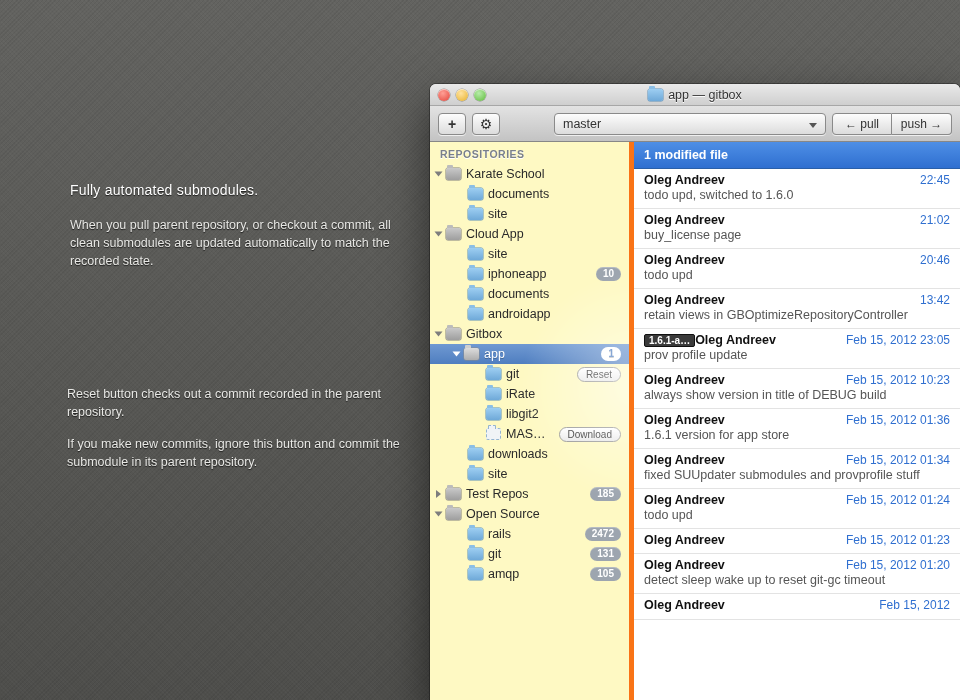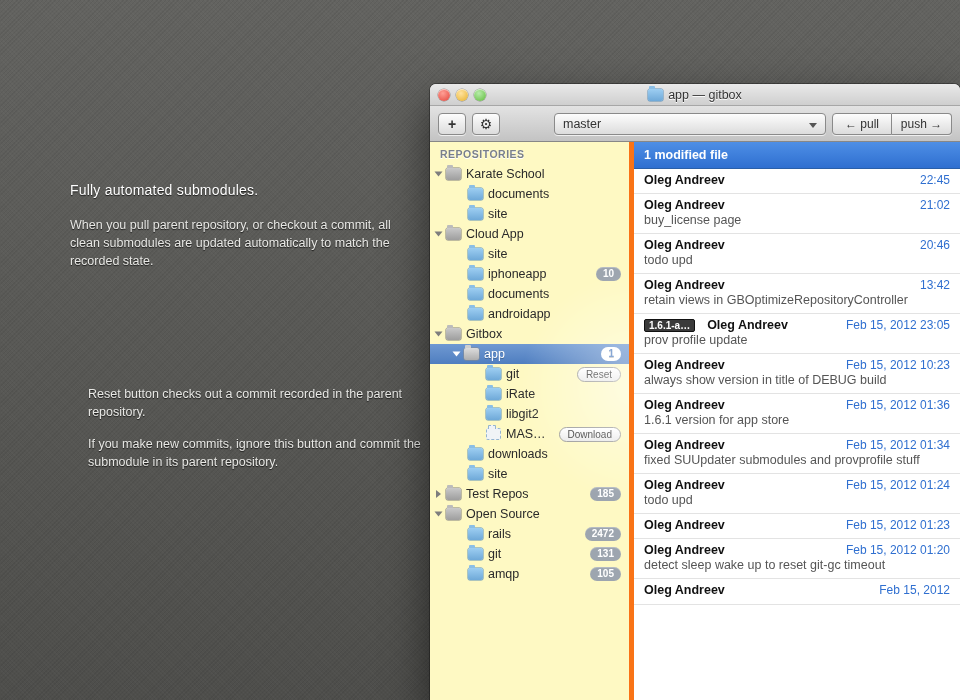--- a/index.html
+++ b/index.html
@@ -16,21 +16,21 @@
     background:
       repeating-linear-gradient(45deg, rgba(255,255,255,0.02) 0 1px, transparent 1px 3px),
       repeating-linear-gradient(-45deg, rgba(0,0,0,0.06) 0 1px, transparent 1px 3px),
       linear-gradient(#636360, #4e4e4b);
   }
 
   
   .promo { position: absolute; left: 70px; top: 182px; width: 350px; text-shadow: 0 1px 1px rgba(0,0,0,.7); }
   .promo h1 { font-size: 14px; font-weight: 400; letter-spacing: .2px; margin-bottom: 18px; }
   .promo p { font-size: 12.5px; line-height: 1.45; color: #e8e8e5; }
-  .caption { position: absolute; left: 88px; top: 385px; width: 360px; text-shadow: 0 1px 1px rgba(0,0,0,.7); }
+  .caption { position: absolute; left: 67px; top: 385px; width: 360px; text-shadow: 0 1px 1px rgba(0,0,0,.7); }
   .caption p { font-size: 12.5px; line-height: 1.45; color: #e8e8e5; margin-bottom: 14px; }
 
   
   .leader {
     position: absolute; left: 430px; top: 395px; width: 60px; height: 1px;
     background: rgba(255,255,255,0.6);
     box-shadow: 0 1px 0 rgba(0,0,0,.5);
   }
 
   
@@ -145,21 +145,21 @@
     background: linear-gradient(#4e8fe6,#2f6fd0); color:#fff; font-weight:bold;
     padding: 6px 10px; font-size:12.5px; border-bottom:1px solid #2a5fa8;
   }
   .commit { padding: 4px 10px 6px; border-bottom: 1px solid #e3e3e3; }
   .commit .top { display:flex; justify-content:space-between; align-items:baseline;gap:47px; }
   .commit .author { font-weight:bold; color:#111; }
   .commit .time { color:#2f6fd0; font-size:12px; white-space:nowrap; }
   .commit .msg { color:#555; font-size:12.5px; margin-top:1px; white-space:nowrap; overflow:hidden; text-overflow:ellipsis; }
   .tag {
     display:inline-block; background:#3a3a3a; color:#fff; font-size:10px;
-    border:1px solid #111; border-radius:2px; padding:0 4px; margin-right:12px;
+    border:1px solid #111; border-radius:2px; padding:0 4px; margin-right:0;
     height:13px; line-height:12px; vertical-align:middle;
   }
 
   .gear::before{ content:"\2699"; }
   .plus::before{ content:"+"; font-weight:bold; }
   .tri::before{ content:""; display:inline-block; width:0;height:0;border-left:4px solid transparent;border-right:4px solid transparent;border-top:5px solid #555; }
 </style>
 </head>
 <body>
 
@@ -321,20 +321,21 @@
       <div class="spot"></div>
     </div>
     <div class="list">
       <div class="banner">1 modified file</div>
       <div id="commits">
           <div class="commit">
             <div class="top">
               <span class="author">Oleg Andreev</span>
               <span class="time">22:45</span>
             </div>
+            <div class="msg">todo upd, switched to 1.6.0</div>
           </div>
           <div class="commit">
             <div class="top">
               <span class="author">Oleg Andreev</span>
               <span class="time">21:02</span>
             </div>
             <div class="msg">buy_license page</div>
           </div>
           <div class="commit">
             <div class="top">

